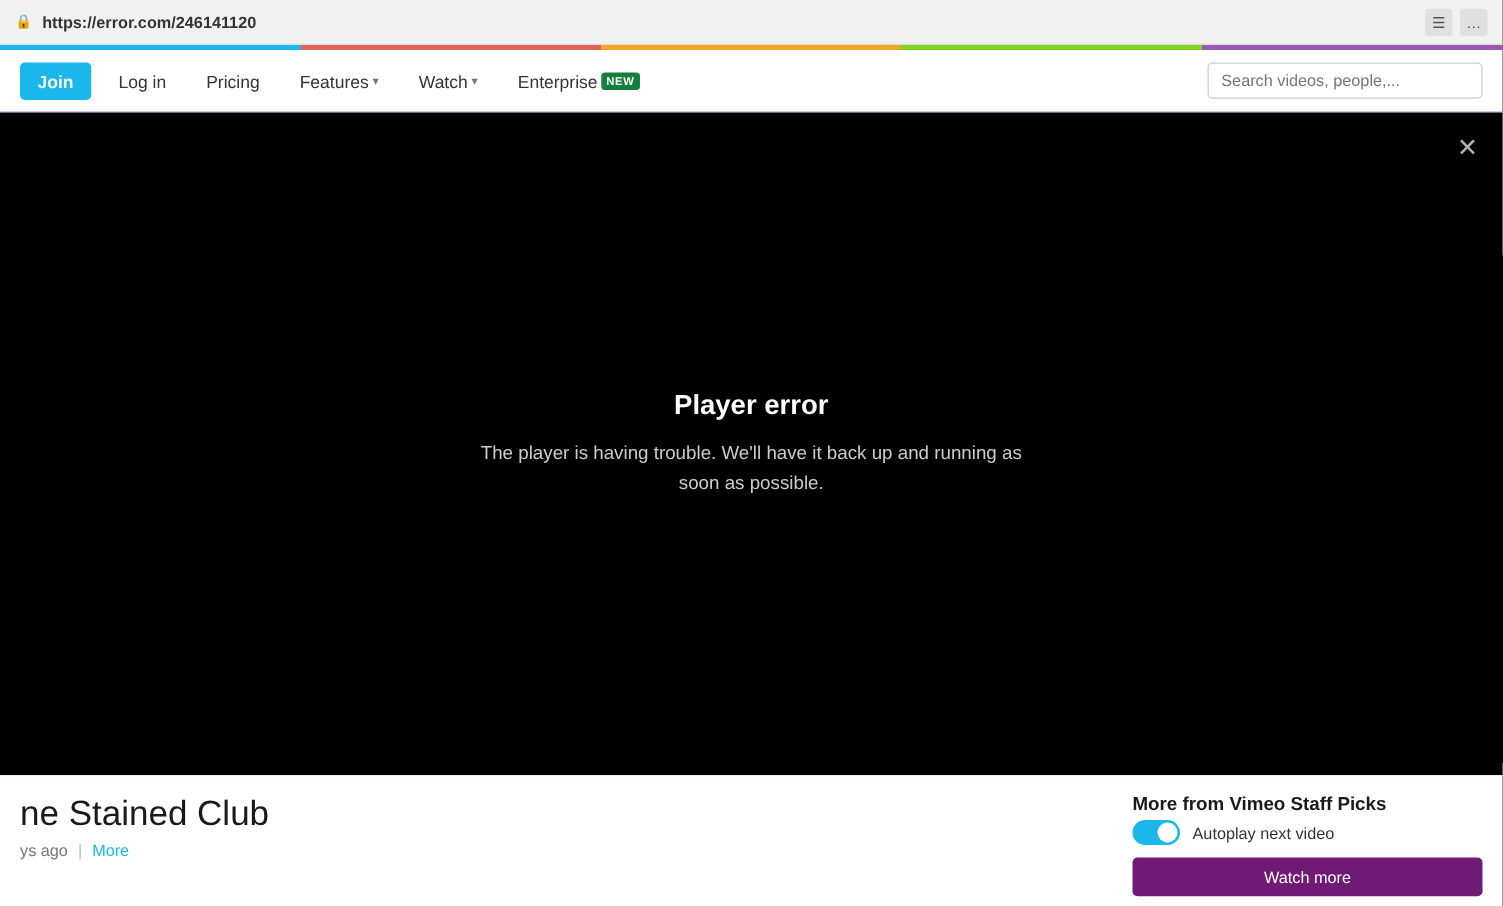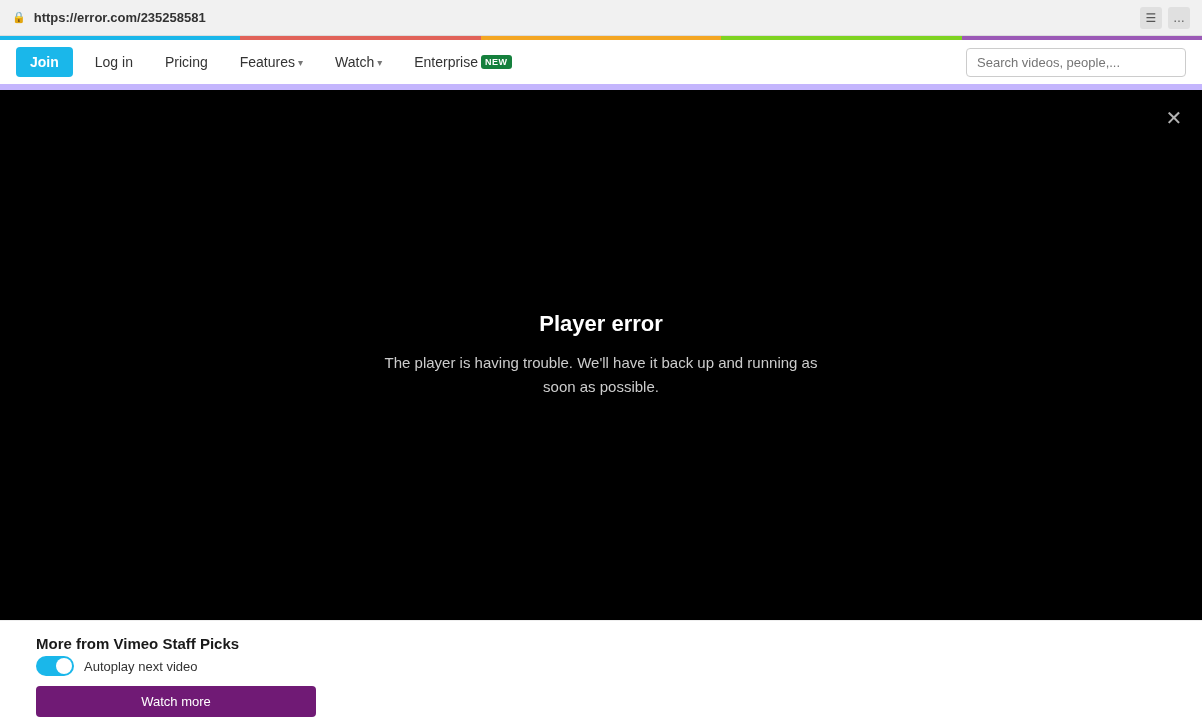--- a/index.html
+++ b/index.html
@@ -43,21 +43,21 @@
     }
 
     
     .nav {
       height: 50px;
       background: #fff;
       display: flex;
       align-items: center;
       padding: 0 16px;
       gap: 4px;
-      border-bottom: 6px solid #c4b5fd;
+      border-bottom: 1px solid #c4b5fd;
     }
     .nav-join {
       background: #1ab7ea;
       color: #fff;
       font-weight: bold;
       font-size: 14px;
       padding: 7px 14px;
       border-radius: 4px;
       border: none;
       cursor: pointer;
@@ -208,21 +208,21 @@
       cursor: pointer;
       text-align: center;
     }
   </style>
 </head>
 <body>
 
 <div class="browser-bar">
   <span class="lock-icon">🔒</span>
   <span class="url">
-    <span>https://</span><span>error.com</span><span>/235258581</span>
+    <span>https://</span><span>error.com</span><span>/246141120</span>
   </span>
   <div class="browser-bar-right">
     <div class="browser-btn">☰</div>
     <div class="browser-btn">…</div>
   </div>
 </div>
 
 <div class="rainbow-line"></div>
 
 <nav class="nav">
@@ -251,20 +251,28 @@
 
 <div class="player-container">
   <div class="player-close">✕</div>
   <div class="player-error">
     <div class="player-error-title">Player error</div>
     <div class="player-error-msg">The player is having trouble. We'll have it back up and running as soon as possible.</div>
   </div>
 </div>
 
 <div class="bottom-bar">
+  <div class="video-info">
+    <div class="video-title">ne Stained Club</div>
+    <div class="video-meta">
+      <span>ys ago</span>
+      <span class="sep">|</span>
+      <span class="more-link">More</span>
+    </div>
+  </div>
   <div class="sidebar-panel">
     <div class="sidebar-title">More from Vimeo Staff Picks</div>
     <div class="autoplay-row">
       <div class="toggle">
         <div class="toggle-knob"></div>
       </div>
       <span class="autoplay-label">Autoplay next video</span>
     </div>
     <button class="sidebar-btn">Watch more</button>
   </div>

